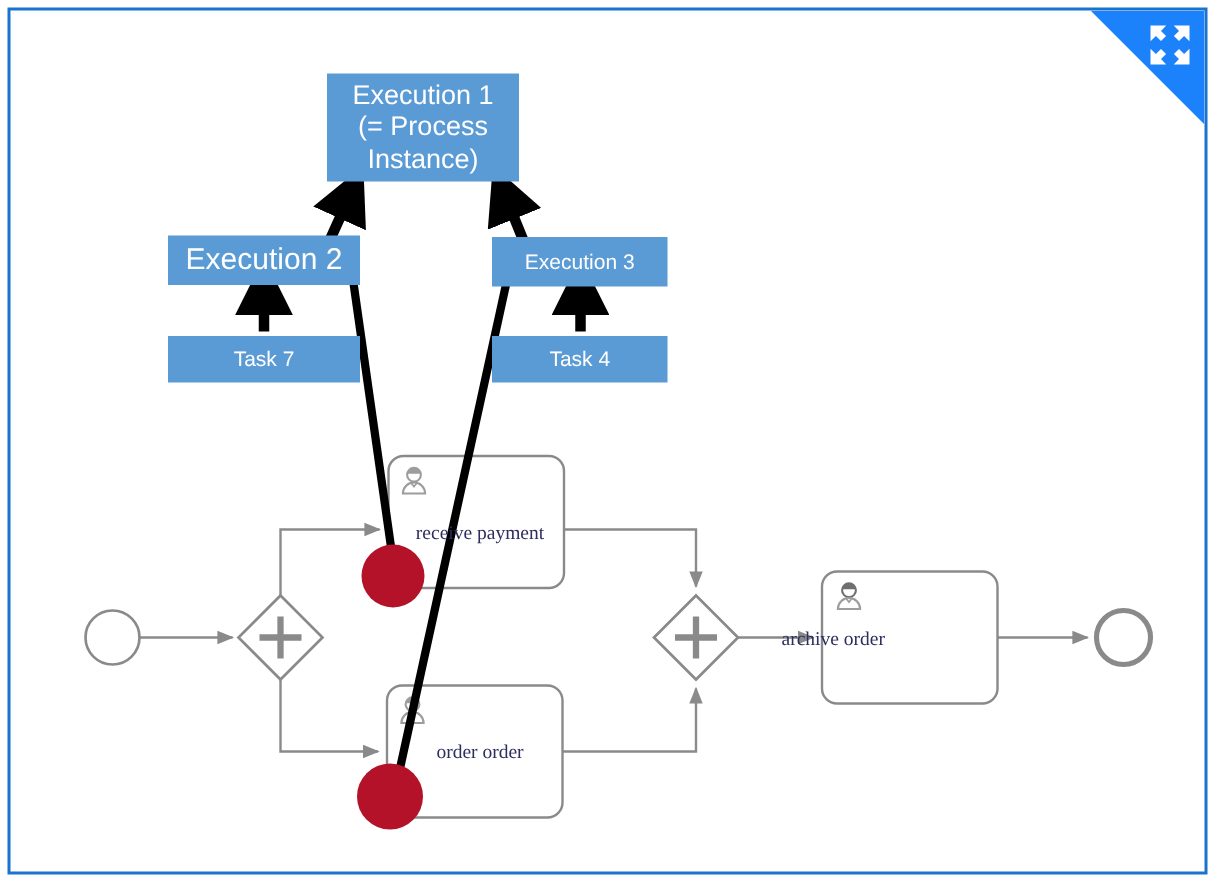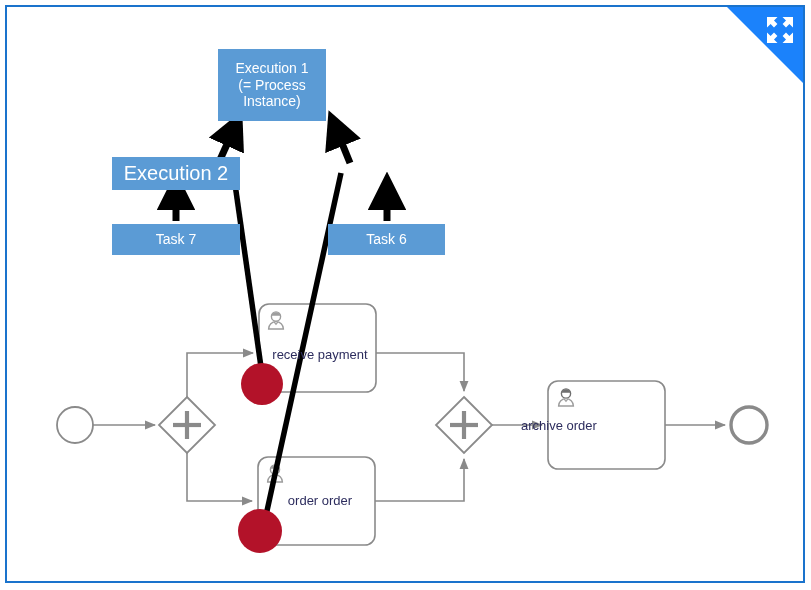--- a/index.html
+++ b/index.html
@@ -67,21 +67,21 @@
     justify-content: center;
     text-align: center;
     font-family: "Liberation Sans", sans-serif;
     line-height: 1.18;
     box-sizing: border-box;
     white-space: pre-line;
   }
   .bpmn-label {
     position: absolute;
     color: #2d2d5e;
-    font-family: Liberation Sans, sans-serif;
+    font-family: Liberation Serif, serif;
     font-size: 13px;
     white-space: nowrap;
   }
 </style>
 </head>
 <body>
 
 <div id="screenshot">
   <div id="frame">
 
@@ -166,26 +166,27 @@
       </g>
 
       <circle cx="255" cy="377" r="21" fill="#b31229"></circle>
       <circle cx="253" cy="524" r="22" fill="#b31229"></circle>
     </svg>
 
     <div class="bpmn-label" style="left:258px; top:340px; width:110px; text-align:center;">receive payment</div>
     <div class="bpmn-label" style="left:258px; top:486px; width:110px; text-align:center;">order order</div>
     <div class="bpmn-label" style="left:514px; top:411px; width:110px; ">archive order</div>
 
-    <div class="ppt-box" style="left:211px; top:42px; width:108px; height:72px; font-size:14px;">Execution 1
+    <div class="ppt-box" style="left:211px; top:42px; width:128px; height:72px; font-size:18px;">Execution 1
 (= Process
 Instance)</div>
     <div class="ppt-box" style="left:105px; top:150px; width:128px; height:33px; font-size:20px;">Execution 2</div>
+    <div class="ppt-box" style="left:321px; top:151px; width:117px; height:33px; font-size:14px;">Execution 3</div>
     <div class="ppt-box" style="left:105px; top:217px; width:128px; height:31px; font-size:14px;">Task 7</div>
-    <div class="ppt-box" style="left:321px; top:217px; width:117px; height:31px; font-size:14px;">Task 6</div>
+    <div class="ppt-box" style="left:321px; top:217px; width:117px; height:31px; font-size:14px;">Task 4</div>
 
     <div class="corner-badge">
       <div class="tri"></div>
       <svg class="expand-glyph" viewBox="0 0 30 30">
         <g fill="#ffffff">
           <path d="M 12.5 2 L 2 2 L 2 12.5 L 5.6 9 L 9 12.4 L 12.4 9 L 9 5.6 Z"></path>
           <path d="M 17.5 2 L 28 2 L 28 12.5 L 24.4 9 L 21 12.4 L 17.6 9 L 21 5.6 Z"></path>
           <path d="M 12.5 28 L 2 28 L 2 17.5 L 5.6 21 L 9 17.6 L 12.4 21 L 9 24.4 Z"></path>
           <path d="M 17.5 28 L 28 28 L 28 17.5 L 24.4 21 L 21 17.6 L 17.6 21 L 21 24.4 Z"></path>
         </g>

